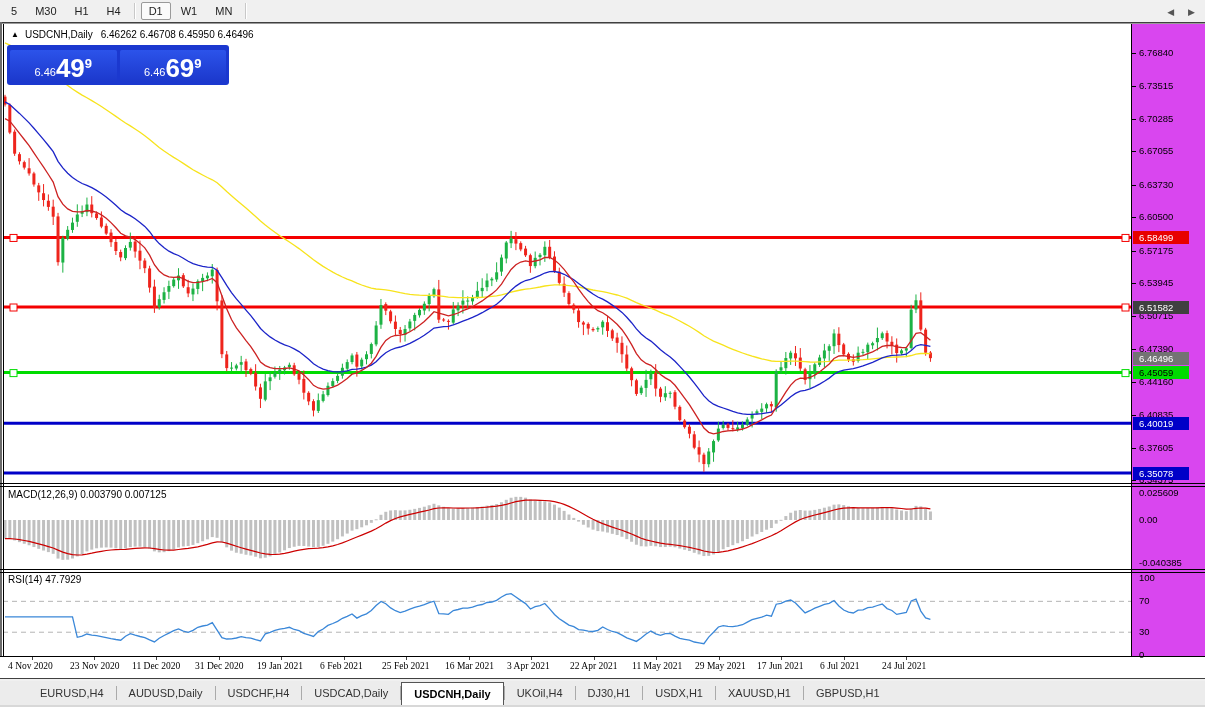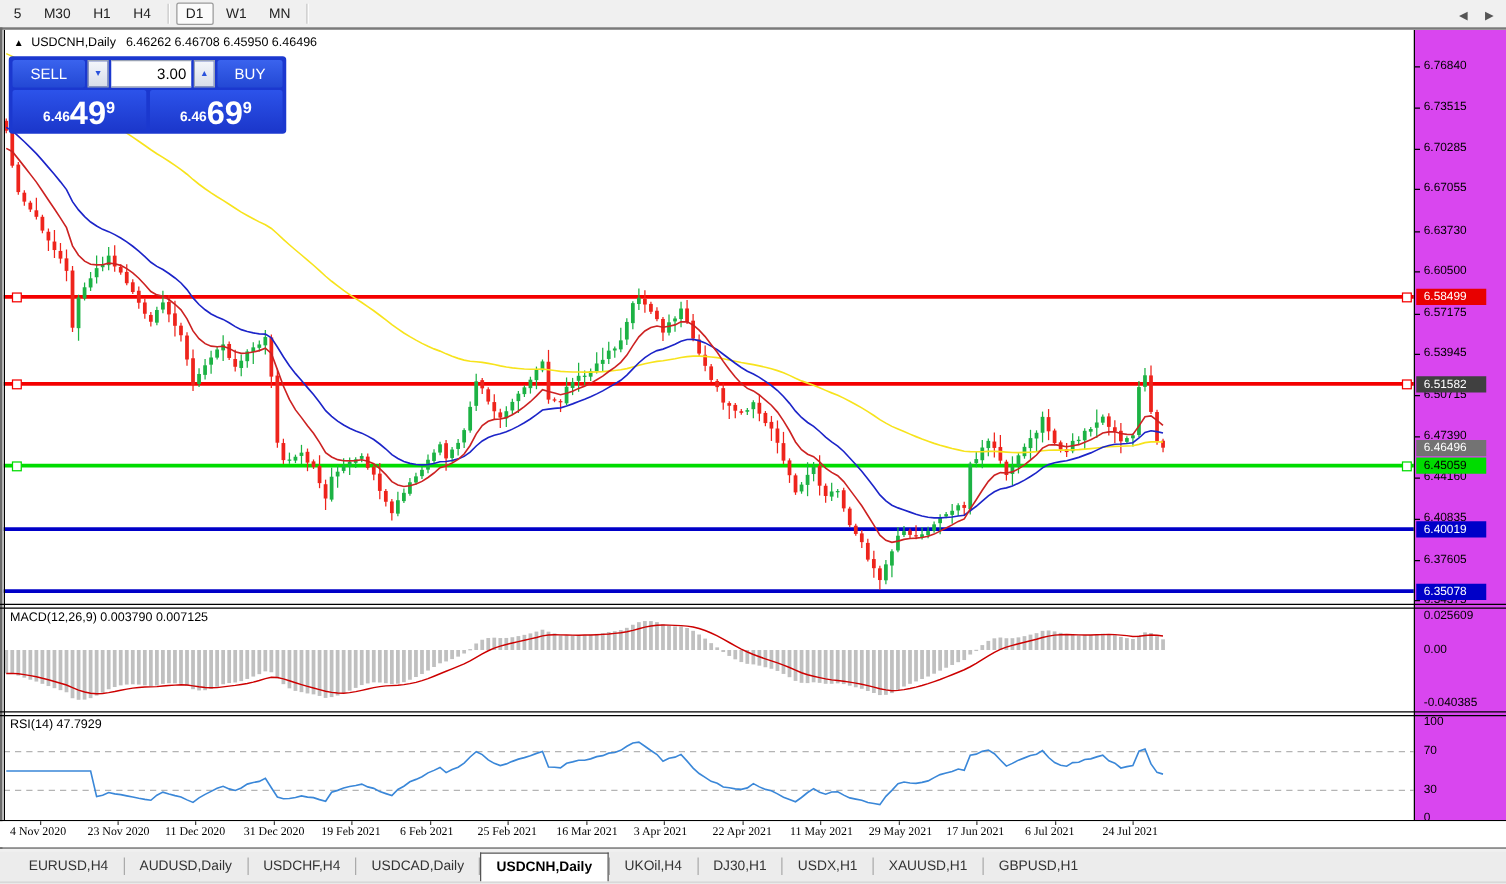--- a/index.html
+++ b/index.html
@@ -34,21 +34,21 @@
   .trade-btn { background:linear-gradient(#3a63ee,#2348d4); color:#fff; font-size:12px;
     display:flex; align-items:center; justify-content:center; border-radius:2px; cursor:pointer; }
   #sell-btn { width:58px; } #buy-btn { width:52px; }
   .spin-btn { width:17px; background:linear-gradient(#f4f6fb,#d8dde9); border:1px solid #9aa3b5;
     color:#2a52dc; font-size:7px; display:flex; align-items:center; justify-content:center; cursor:pointer; }
   #volume-input { flex:1; min-width:0; border:1px solid #9aa3b5; border-left:none; border-right:none;
     font-size:12px; text-align:right; padding-right:4px; color:#000; font-family:"Liberation Sans",sans-serif; }
   #trade-row2 { display:flex; height:32px; gap:3px; margin-top:2px; }
   .price-box { flex:1; background:linear-gradient(#2c53ea,#1c38cc); border-radius:2px; color:#fff;
     display:flex; align-items:flex-end; justify-content:center; padding-bottom:1px; cursor:pointer; }
-  .price-small { font-size:11px; font-weight:bold; margin-bottom:3px; }
+  .price-small { font-size:11px; font-weight:normal; margin-bottom:3px; }
   .price-big { font-size:26px; font-weight:bold; line-height:26px; }
   .price-sup { font-size:13px; font-weight:bold; margin-bottom:10px; }
 
   
   #price-axis { position:absolute; left:1132px; top:24px; width:73px; height:632px; background:#d946ef; }
   .axis-label { position:absolute; left:7px; font-size:9.5px; color:#000; white-space:nowrap; }
   .axis-tick { position:absolute; left:0; width:4px; height:1px; background:#000; }
   .price-badge { position:absolute; left:1133px; width:56px; height:13px; z-index:25;
     font-size:9.5px; line-height:13px; padding-left:6px; color:#fff; white-space:nowrap; overflow:hidden; }
 
@@ -62,21 +62,21 @@
   .ind-scale { position:absolute; left:1139px; font-size:9.5px; color:#000; white-space:nowrap; z-index:20;text-align:center; }
 
   
   #date-axis { position:absolute; left:0; top:657px; width:1205px; height:21px; background:#fff; }
   .date-label { position:absolute; top:4px; font-size:9.5px; color:#000; white-space:nowrap;font-family:Liberation Serif, serif; }
   #frame-bottom { position:absolute; left:0; top:678px; width:1205px; height:1px; background:#404040; }
   #frame-bottom2 { position:absolute; left:0; top:679px; width:1205px; height:2px; background:#f0f0f0; }
 
   
   #tabbar { position:absolute; left:0; top:681px; width:1205px; height:24px; background:#ececec;
-    display:flex; align-items:stretch; padding-left:11px; }
+    display:flex; align-items:stretch; padding-left:28px; }
   .tab { display:flex; align-items:center; padding:0 12px; font-size:11px; color:#333; cursor:pointer;
     position:relative; }
   .tab-sep { width:1px; background:#aaa; margin:5px 0; }
   .tab.active { background:#fff; border:1px solid #555; border-bottom:none; font-weight:bold; color:#000;
     margin-top:1px; z-index:5; }
   #tab-arrows { position:absolute; right:10px; top:0; height:24px; display:flex; align-items:center; gap:14px;
     font-size:9px; color:#555; }
   #bottom-strip { position:absolute; left:0; top:705px; width:1205px; height:2px; background:#d8d8d8; }
 
   svg { position:absolute; left:0; top:0; }
@@ -725,27 +725,20 @@
   <div id="plot-left-border"></div>
   <div id="axis-sep"></div>
 
   <div id="chart-title">
     <span id="collapse-arrow">▲</span>
     <span class="sym">USDCNH,Daily</span>
     <span>6.46262 6.46708 6.45950 6.46496</span>
   </div>
 
   <div id="trade-widget">
-    <div id="trade-row1">
-      <div id="sell-btn" class="trade-btn">SELL</div>
-      <div class="spin-btn">▼</div>
-      <input id="volume-input" value="3.00" style="">
-      <div class="spin-btn">▲</div>
-      <div id="buy-btn" class="trade-btn">BUY</div>
-    </div>
     <div id="trade-row2">
       <div class="price-box">
         <span class="price-small">6.46</span>
           <span class="price-big">49</span>
           <span class="price-sup">9</span>
       </div>
       <div class="price-box">
         <span class="price-small">6.46</span>
           <span class="price-big">69</span>
           <span class="price-sup">9</span>
@@ -814,21 +807,21 @@
 
   <div id="date-axis">
       <div class="date-label" style="left:8px">4 Nov 2020</div>
       <div style="position:absolute;left:32px;top:0;width:1px;height:3px;background:#444"></div>
       <div class="date-label" style="left:70px">23 Nov 2020</div>
       <div style="position:absolute;left:94px;top:0;width:1px;height:3px;background:#444"></div>
       <div class="date-label" style="left:132px">11 Dec 2020</div>
       <div style="position:absolute;left:156px;top:0;width:1px;height:3px;background:#444"></div>
       <div class="date-label" style="left:195px">31 Dec 2020</div>
       <div style="position:absolute;left:219px;top:0;width:1px;height:3px;background:#444"></div>
-      <div class="date-label" style="left:257px">19 Feb 2021</div>
+      <div class="date-label" style="left:257px">19 Jan 2021</div>
       <div style="position:absolute;left:281px;top:0;width:1px;height:3px;background:#444"></div>
       <div class="date-label" style="left:320px">6 Feb 2021</div>
       <div style="position:absolute;left:344px;top:0;width:1px;height:3px;background:#444"></div>
       <div class="date-label" style="left:382px">25 Feb 2021</div>
       <div style="position:absolute;left:406px;top:0;width:1px;height:3px;background:#444"></div>
       <div class="date-label" style="left:445px">16 Mar 2021</div>
       <div style="position:absolute;left:469px;top:0;width:1px;height:3px;background:#444"></div>
       <div class="date-label" style="left:507px">3 Apr 2021</div>
       <div style="position:absolute;left:531px;top:0;width:1px;height:3px;background:#444"></div>
       <div class="date-label" style="left:570px">22 Apr 2021</div>

